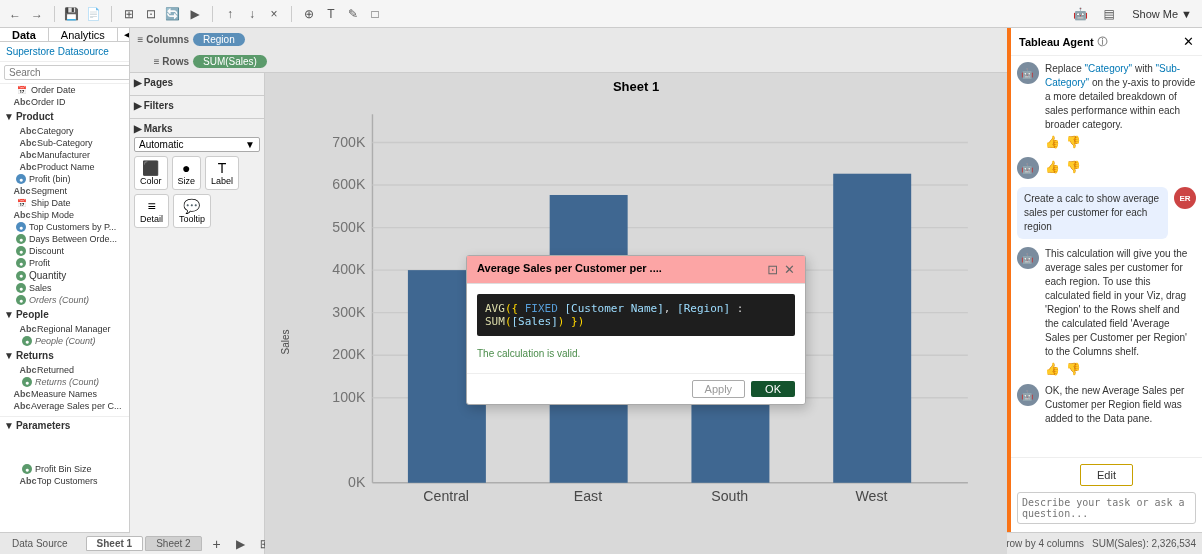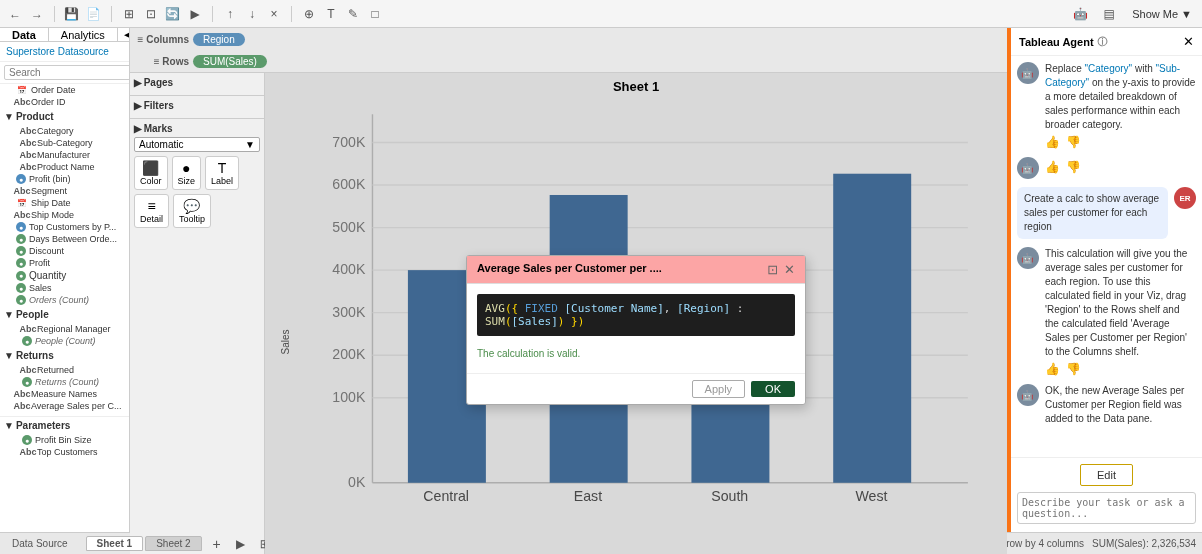--- a/index.html
+++ b/index.html
@@ -265,21 +265,21 @@
       </div>
       <div class="sidebar-item">
         <span class="field-icon abc">Abc</span>
         <span style="font-size:9px;">Average Sales per C...</span>
       </div>
 
       <div class="sidebar-section-header" style="border-top:1px solid #eee; margin-top:4px;">
         <span>▼</span>
         <span>Parameters</span>
       </div>
-      <div class="sidebar-item" style="padding-left:22px;">
+      <div class="sidebar-item" style="padding-left:22px;margin-top:29px;">
         <span class="field-icon green">●</span>
         <span style="font-size:9px;">Profit Bin Size</span>
       </div>
       <div class="sidebar-item" style="padding-left:22px;">
         <span class="field-icon abc">Abc</span>
         <span style="font-size:9px;">Top Customers</span>
       </div>
     </div>
   </div>
 

